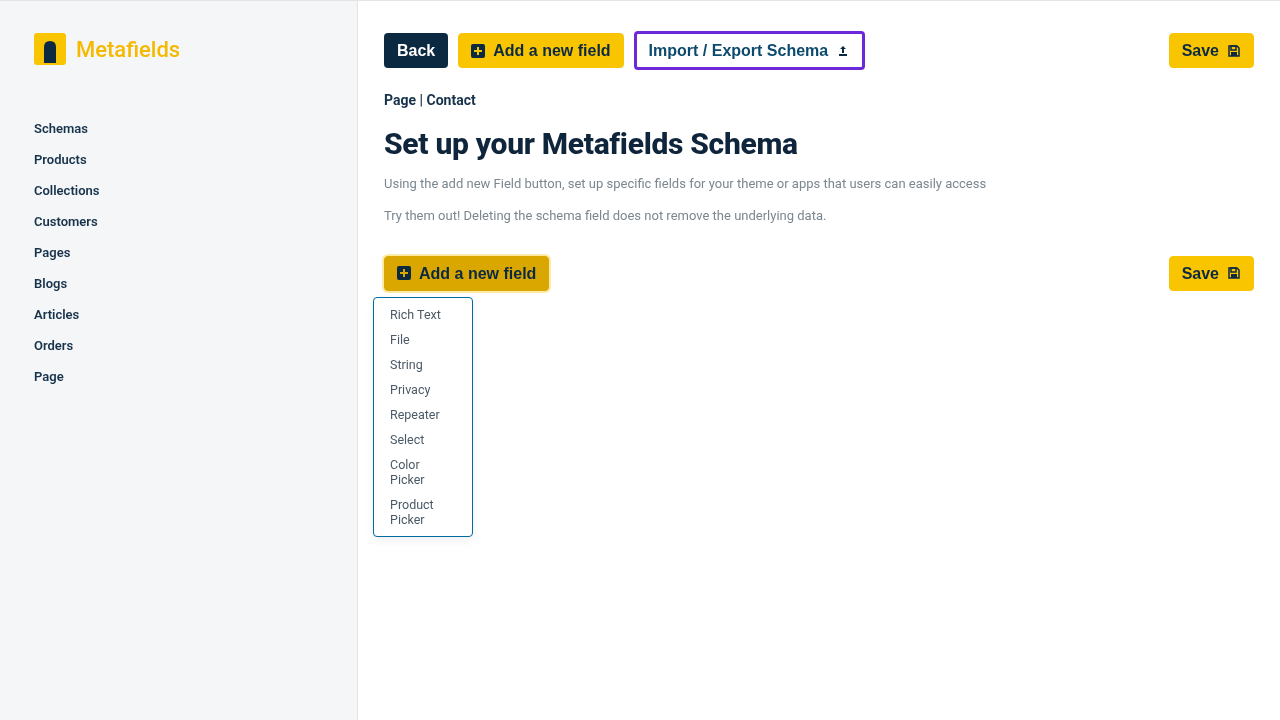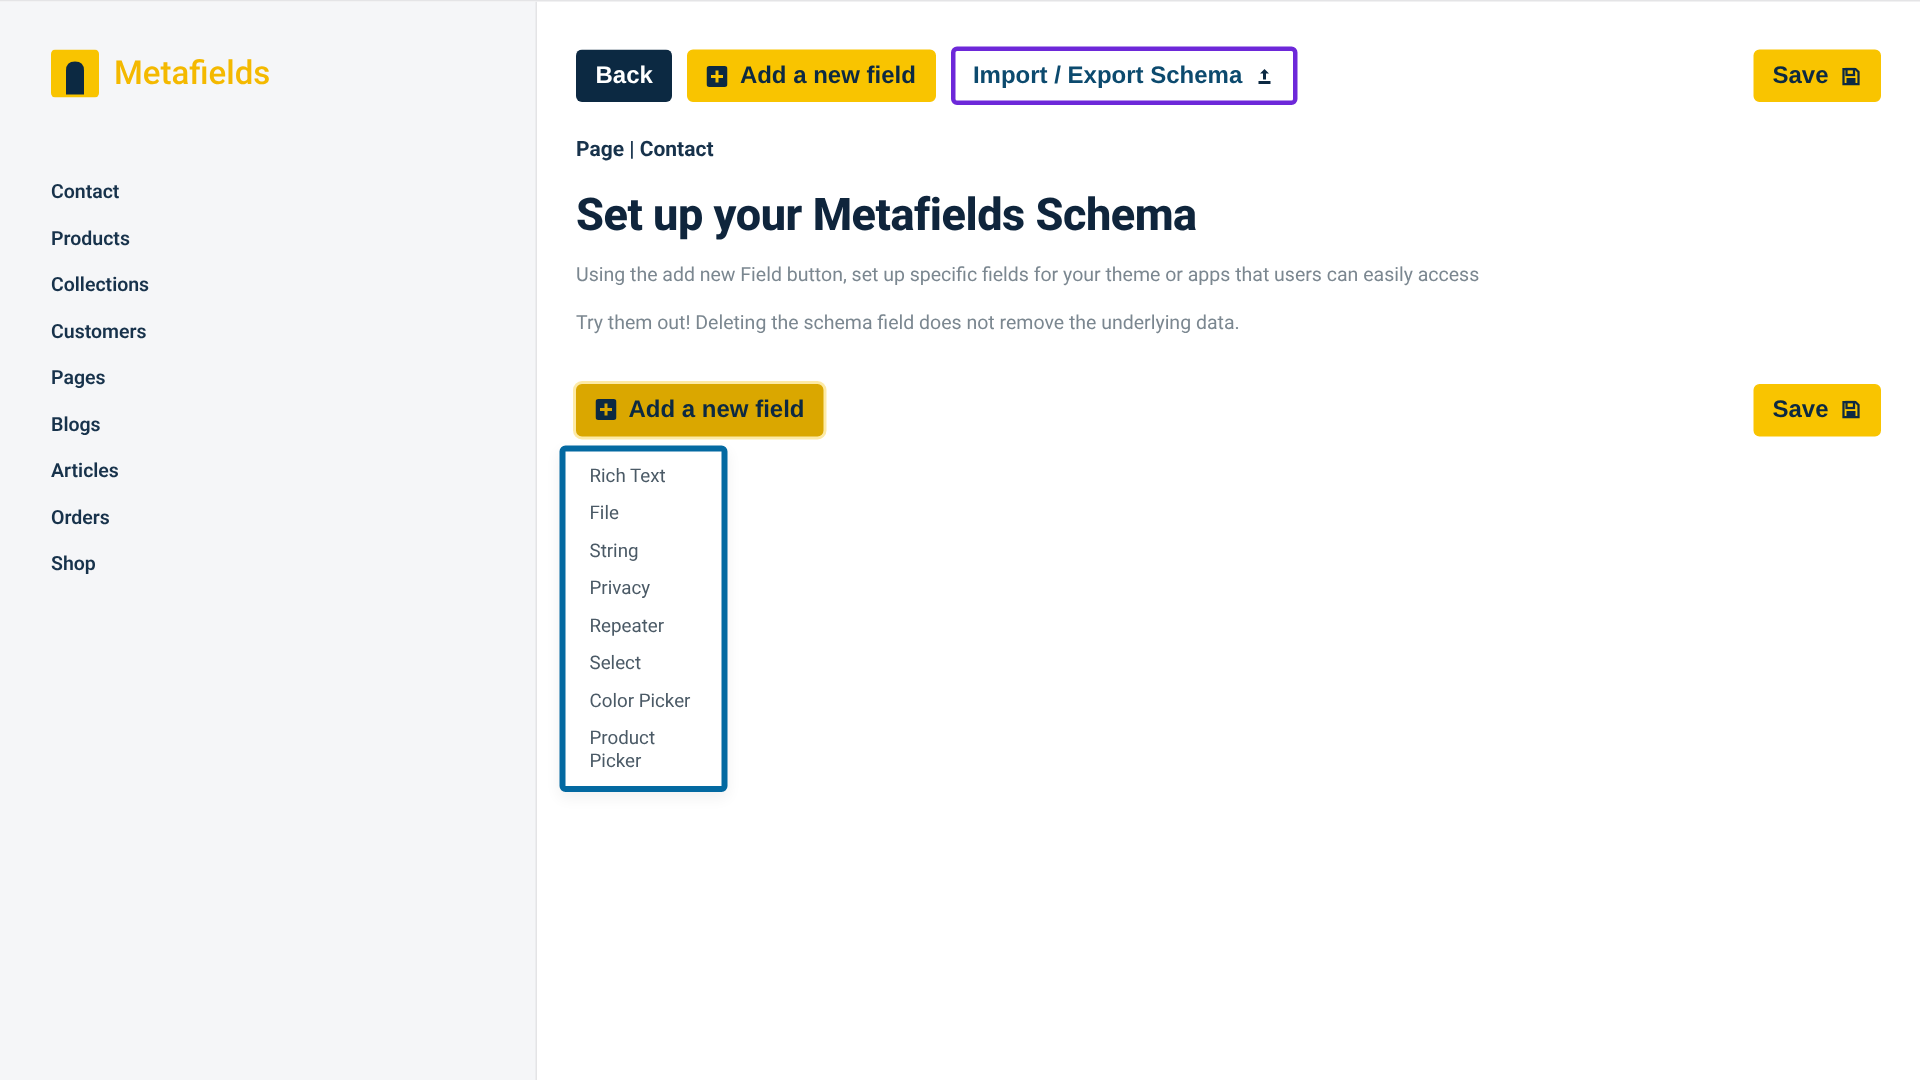--- a/index.html
+++ b/index.html
@@ -135,23 +135,23 @@
       display: flex;
       align-items: center;
       margin-top: 30px;
       position: relative;
     }
     .actions-row .toolbar-spacer { flex: 1; }
     .dropdown {
       position: absolute;
       top: 41px;
       left: -11px;
-      width: 112px;
+      width: 100px;
       background: #fff;
-      border: 4px solid #0369a1;
+      border: 1px solid #0369a1;
       border-radius: 4px;
       box-shadow: 0 4px 10px rgba(0,0,0,0.06);
       padding: 4px 0;
       z-index: 10;
     }
     .dropdown-item {
       font-size: 12.5px;
       color: #4b5a66;
       padding: 5px 16px;
       cursor: pointer;
@@ -165,29 +165,29 @@
     <div class="brand">
       <span class="brand-logo">
         <svg viewBox="0 0 32 32">
           <rect x="0" y="0" width="32" height="32" rx="3" fill="#f9c400"></rect>
           <path d="M 10 30 L 10 14 Q 10 8 16 8 Q 22 8 22 14 L 22 30 Z" fill="#0c2942"></path>
         </svg>
       </span>
       <span class="brand-name">Metafields</span>
     </div>
     <nav class="nav">
-      <div class="nav-item">Contact</div>
+      <div class="nav-item">Schemas</div>
       <div class="nav-item">Products</div>
       <div class="nav-item">Collections</div>
       <div class="nav-item">Customers</div>
       <div class="nav-item">Pages</div>
       <div class="nav-item">Blogs</div>
       <div class="nav-item">Articles</div>
       <div class="nav-item">Orders</div>
-      <div class="nav-item">Shop</div>
+      <div class="nav-item">Page</div>
     </nav>
   </aside>
 
   <main class="main">
     <div class="toolbar">
       <button class="btn btn-dark">
         <span>Back</span>
       </button>
       <button class="btn btn-yellow">
         <span class="icon-box">

